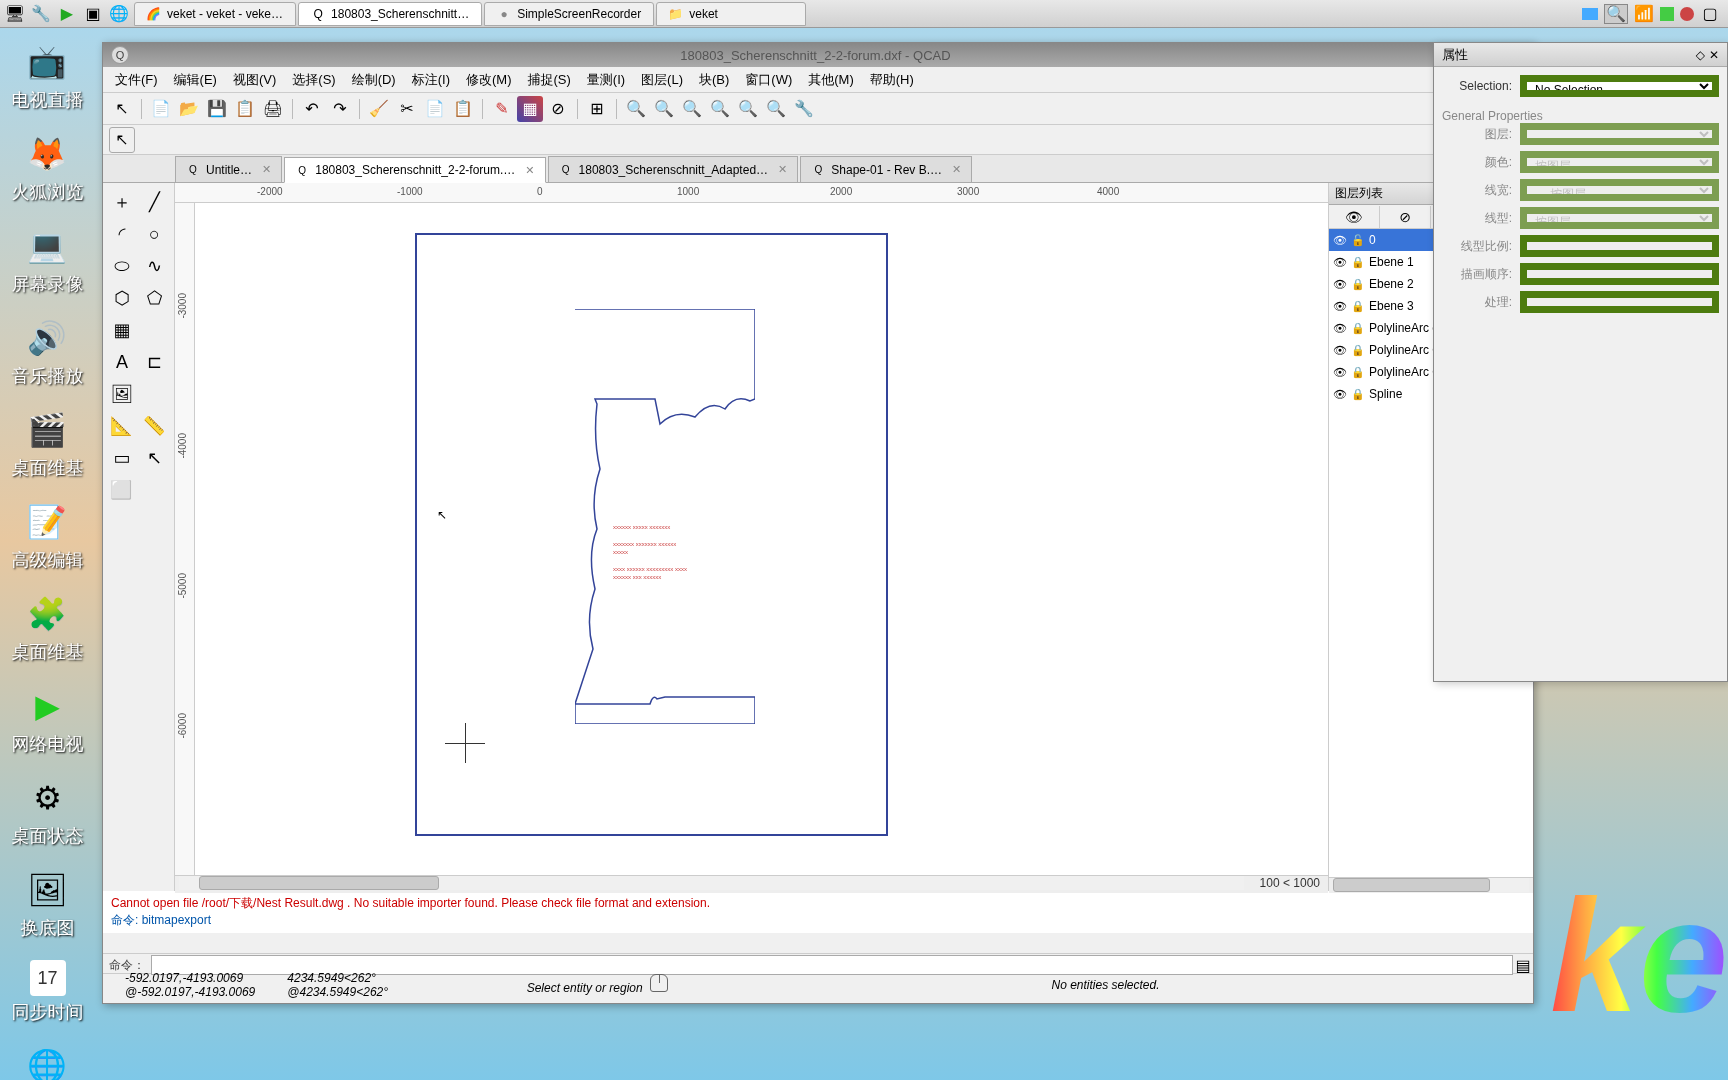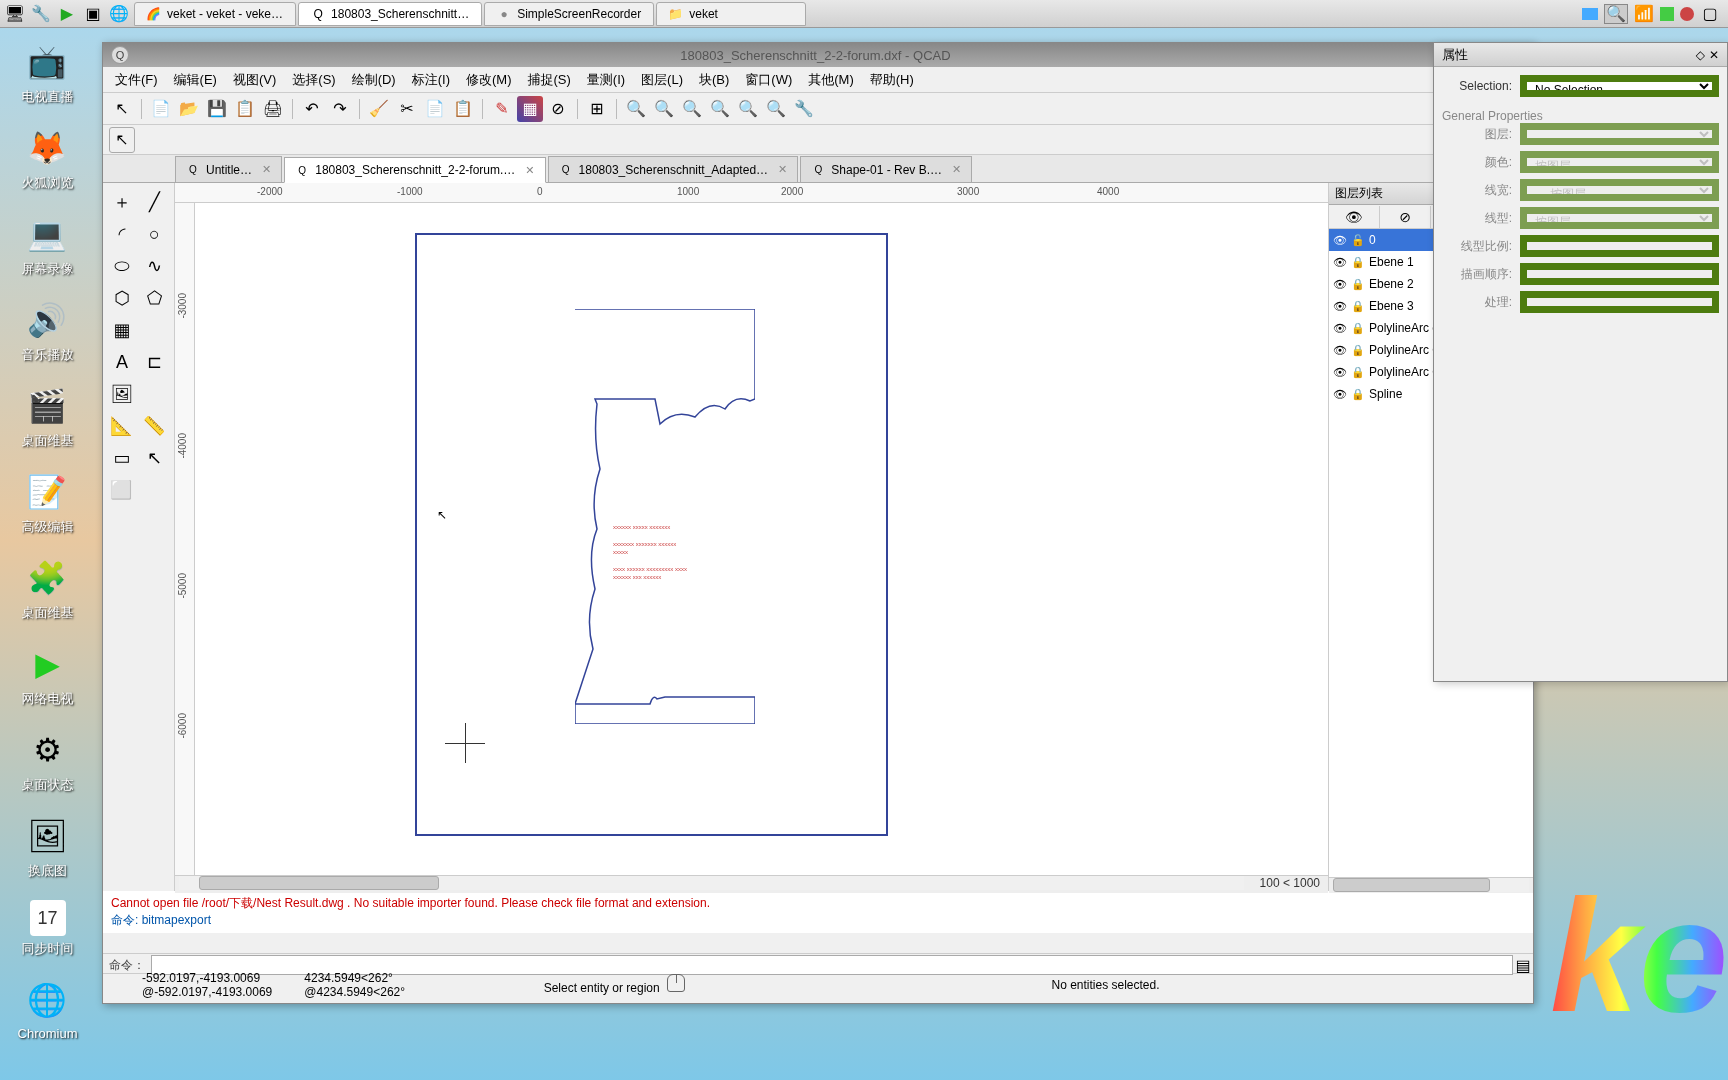--- a/index.html
+++ b/index.html
@@ -13,21 +13,21 @@
 .taskbar-tab { height: 24px; display: flex; align-items: center; padding: 0 12px; background: #f0f0f0; border: 1px solid #aaa; border-radius: 3px 3px 0 0; margin-right: 2px; font-size: 12px; gap: 6px; cursor: pointer; min-width: 150px; }
 .taskbar-tab.active { background: #fff; }
 .tab-favicon { width: 14px; height: 14px; display: inline-flex; align-items: center; justify-content: center; font-size: 12px; }
 .taskbar-right { margin-left: auto; display: flex; align-items: center; gap: 6px; padding-right: 8px; }
 .tray-icon { width: 20px; height: 20px; display: flex; align-items: center; justify-content: center; }
 
 
 .desktop-icons { position: absolute; left: 10px; top: 40px; display: flex; flex-direction: column; gap: 20px; z-index: 1; }
 .desktop-icon { display: flex; flex-direction: column; align-items: center; cursor: pointer; width: 75px; }
 .desktop-icon-img { width: 44px; height: 44px; display: flex; align-items: center; justify-content: center; font-size: 32px; }
-.desktop-icon-label { font-size: 13px; color: #fff; text-shadow: 1px 1px 2px #000; margin-top: 4px; text-align: center; }
+.desktop-icon-label { font-size: 18px; color: #fff; text-shadow: 1px 1px 2px #000; margin-top: 4px; text-align: center; }
 
 
 .qcad-window { position: absolute; left: 102px; top: 42px; width: 1432px; height: 962px; background: #f0f0f0; border: 1px solid #888; box-shadow: 2px 2px 8px rgba(0,0,0,0.3); z-index: 10; }
 .qcad-titlebar { height: 24px; background: linear-gradient(180deg, #888, #aaa); display: flex; align-items: center; padding: 0 8px; color: #444; font-size: 13px; }
 .qcad-titlebar .title-icon { width: 18px; height: 18px; background: #ddd; border-radius: 50%; border: 1px solid #999; margin-right: 8px; display: flex; align-items: center; justify-content: center; font-size: 11px; }
 .qcad-title-text { flex: 1; text-align: center; color: #555; }
 .qcad-title-right { }
 
 
 .menubar { height: 26px; background: #f0f0f0; display: flex; align-items: center; padding: 0 4px; font-size: 13px; border-bottom: 1px solid #ccc; }
@@ -88,21 +88,21 @@
 .bottom-area { height: 80px; border-top: 1px solid #ccc; display: flex; align-items: center; }
 .cmd-log { flex: 1; background: #fff; font-size: 12px; padding: 4px 8px; overflow: hidden; }
 .cmd-log-line { white-space: nowrap; }
 .cmd-log-line.error { color: #c00; }
 .cmd-log-line.cmd { color: #05a; }
 .cmd-input-row { height: 24px; display: flex; align-items: center; border-top: 1px solid #ccc; margin-top: 20px; }
 .cmd-label { font-size: 12px; padding: 0 6px; color: #444; }
 .cmd-input { flex: 1; border: 1px solid #aaa; height: 20px; font-size: 12px; padding: 0 4px; }
 
 
-.statusbar { height: 22px; background: #f0f0f0; border-top: 1px solid #ccc; display: flex; align-items: center; font-size: 12px; padding: 0 23px; }
+.statusbar { height: 22px; background: #f0f0f0; border-top: 1px solid #ccc; display: flex; align-items: center; font-size: 12px; padding: 0 6px; font-style: italic; }
 .status-cell { padding: 0 16px; }
 .status-mouse-icon { width: 18px; height: 18px; border: 1px solid #666; border-radius: 6px 6px 3px 3px; margin-left: 4px; display: inline-block; position: relative; }
 .status-mouse-icon::before { content: ''; position: absolute; left: 50%; top: 0; width: 1px; height: 50%; background: #666; }
 
 
 .props-panel { position: absolute; right: 0; top: 42px; width: 295px; height: 640px; background: #f0f0f0; border: 1px solid #888; z-index: 20; box-shadow: 2px 2px 8px rgba(0,0,0,0.2); }
 .props-title { height: 24px; background: linear-gradient(180deg, #e8e8e8, #d0d0d0); display: flex; align-items: center; padding: 0 8px; font-size: 13px; border-bottom: 1px solid #aaa; }
 .props-close { margin-left: auto; cursor: pointer; font-size: 12px; display: flex; gap: 4px; }
 .props-body { padding: 8px; font-size: 12px; color: #888; }
 .props-row { display: flex; align-items: center; margin-bottom: 6px; gap: 8px; }
@@ -316,21 +316,21 @@
         <span></span>
       </div>
     </div>
 
     <div class="canvas-wrap">
       <div class="ruler-h">
         <span class="ruler-tick" style="left:82px">-2000</span>
         <span class="ruler-tick" style="left:222px">-1000</span>
         <span class="ruler-tick" style="left:362px">0</span>
         <span class="ruler-tick" style="left:502px">1000</span>
-        <span class="ruler-tick" style="left:606px">2000</span>
+        <span class="ruler-tick" style="left:655px">2000</span>
         <span class="ruler-tick" style="left:782px">3000</span>
         <span class="ruler-tick" style="left:922px">4000</span>
       </div>
       <div class="canvas-body">
         <div class="ruler-v">
           <span class="ruler-v-tick" style="top:90px">-3000</span>
           <span class="ruler-v-tick" style="top:230px">-4000</span>
           <span class="ruler-v-tick" style="top:370px">-5000</span>
           <span class="ruler-v-tick" style="top:510px">-6000</span>
         </div>

